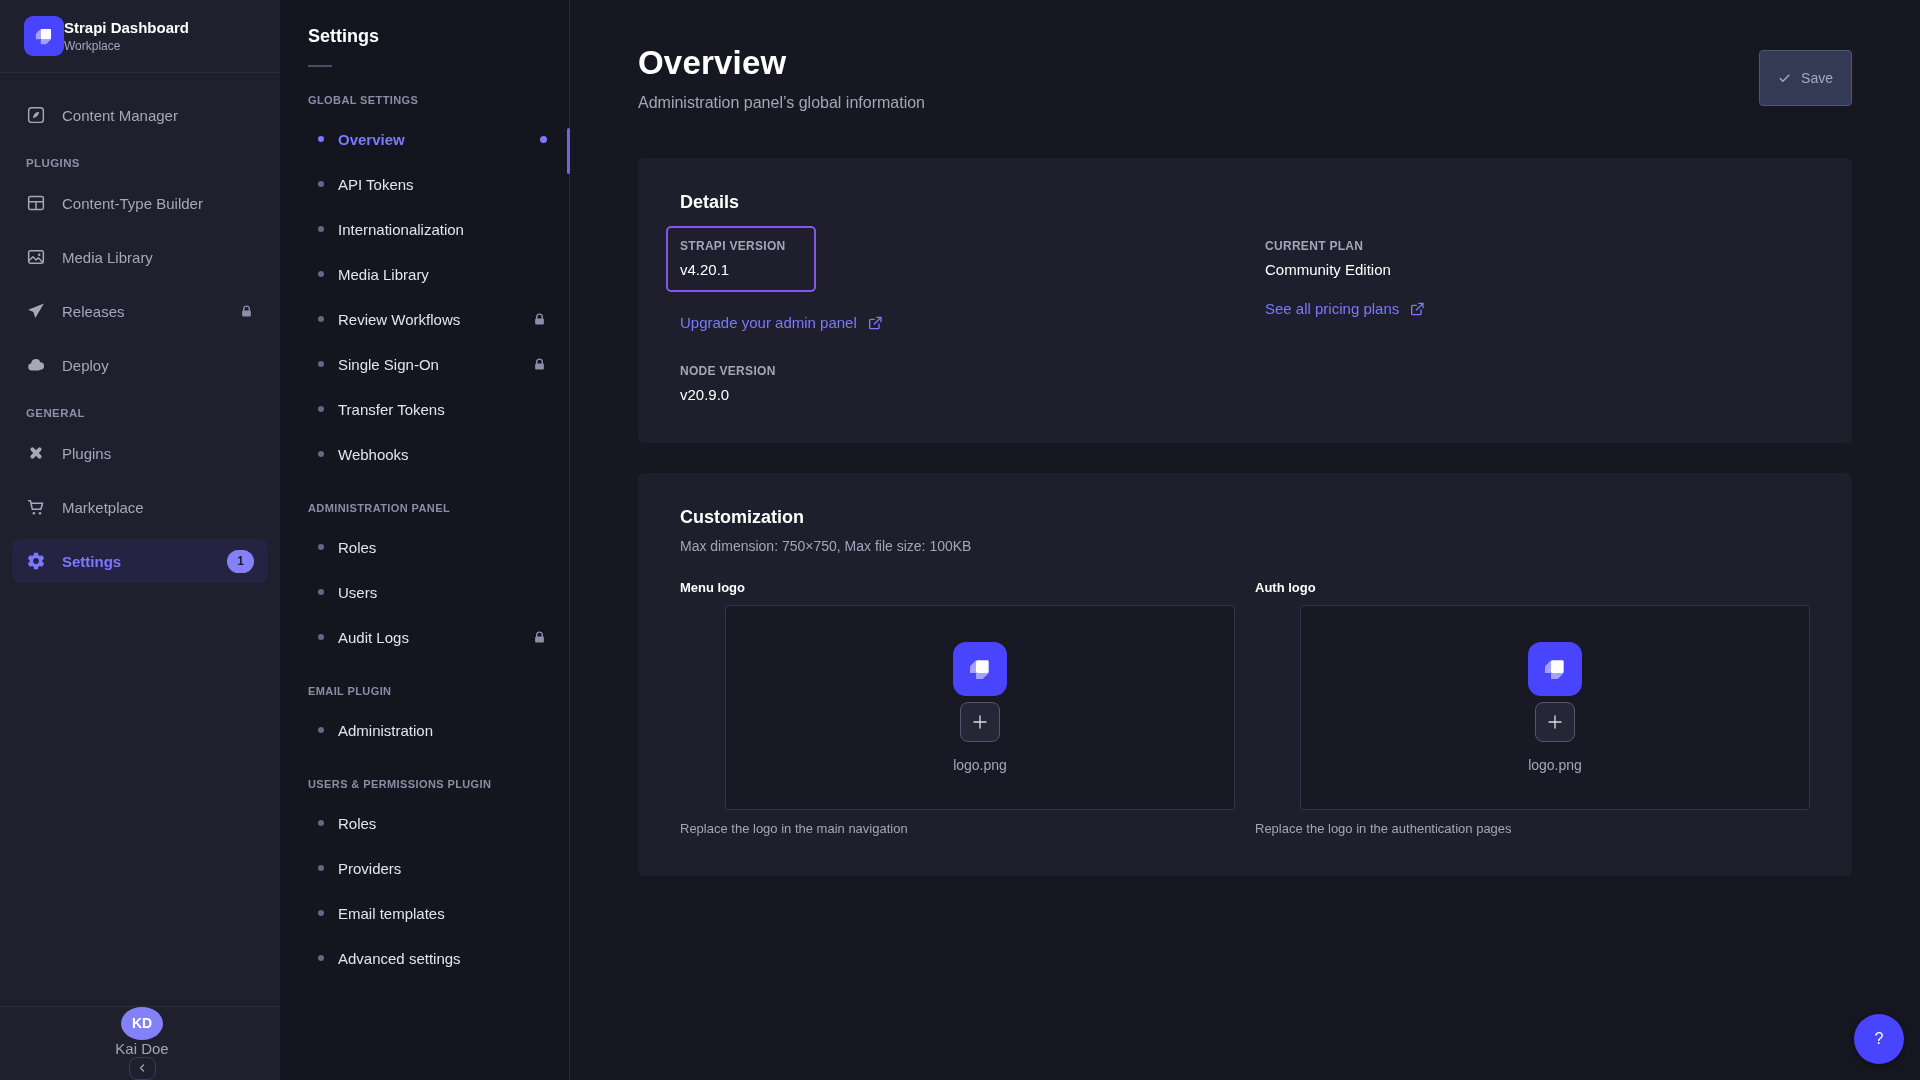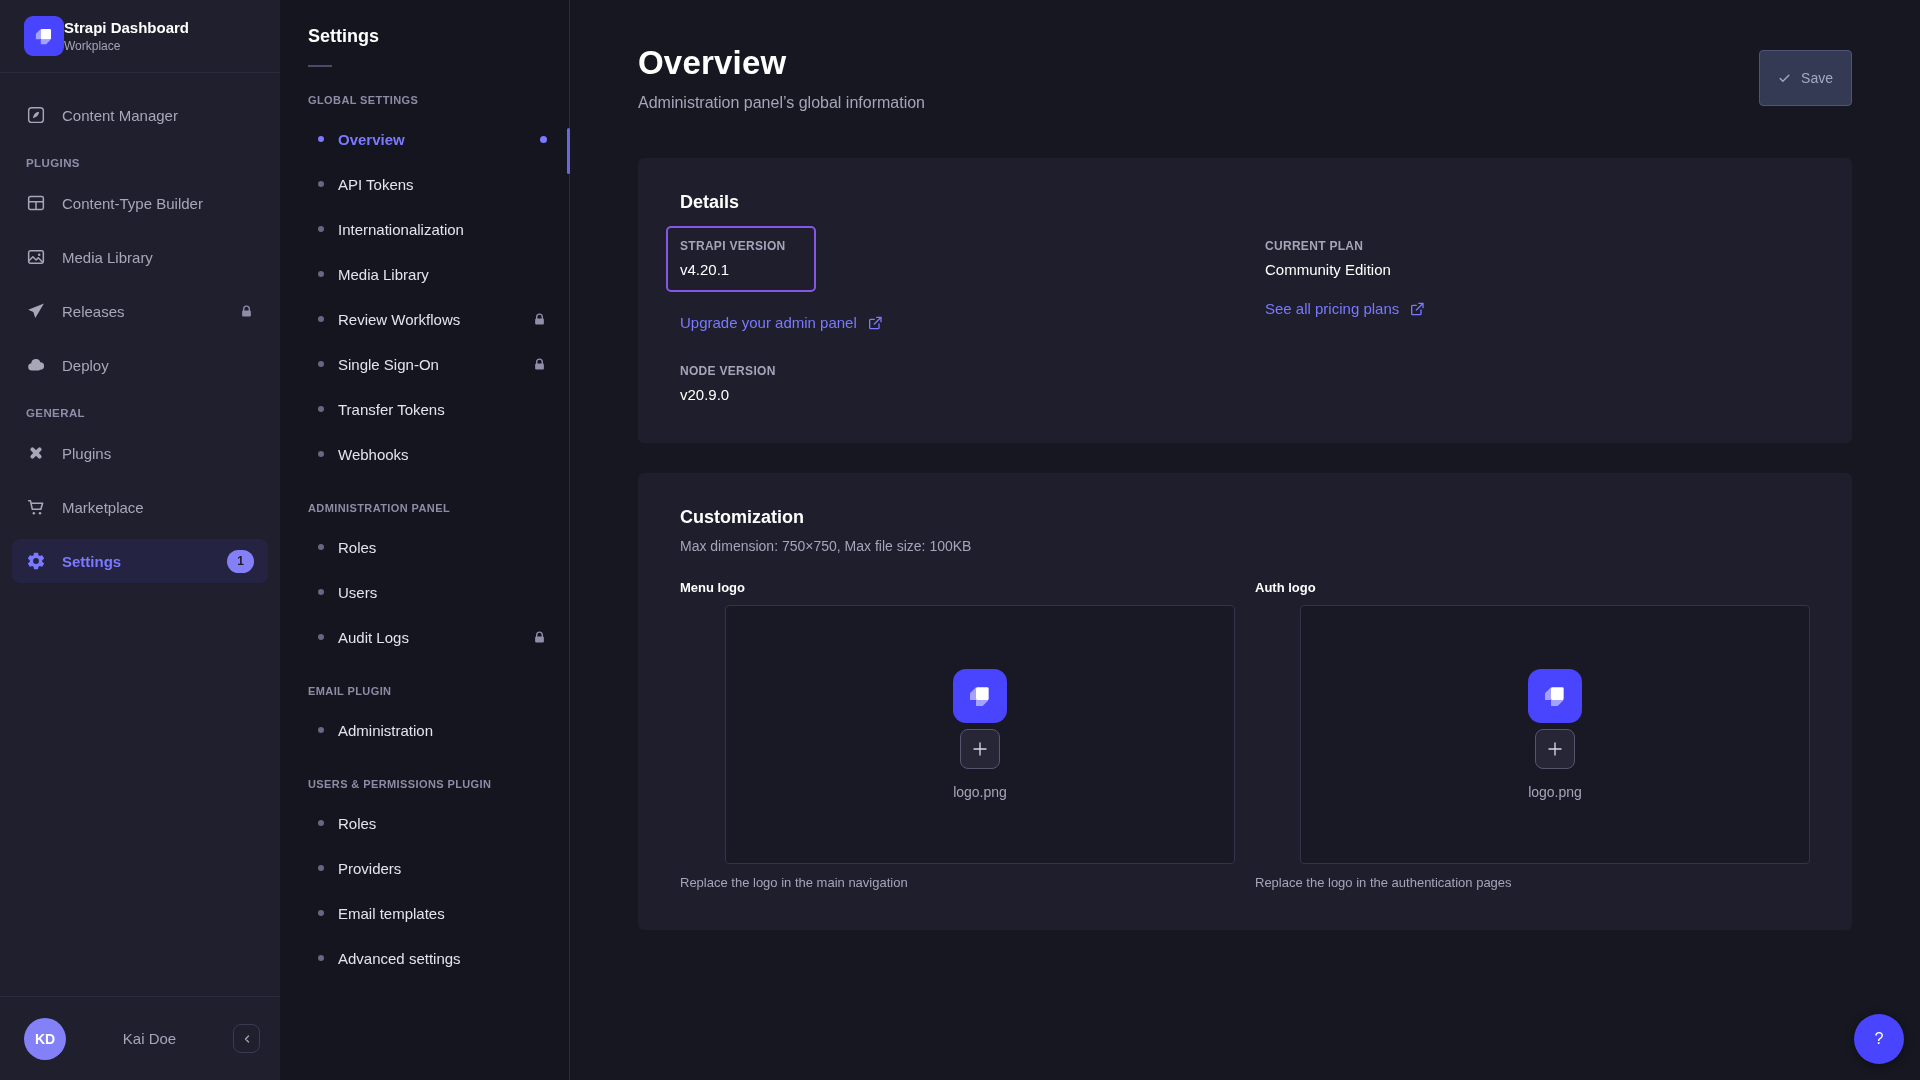--- a/index.html
+++ b/index.html
@@ -53,21 +53,21 @@
   .nav-item .ni-lock svg { width:15px; height:15px; }
   .nav-item.active { background:#242342; color:var(--link,#7b79ff); font-weight:700; }
   .nav-badge {
     margin-left:auto; min-width:27px; height:23px; padding:0 8px;
     background:var(--badge,#8481f8); color:#1b1b2c;
     border-radius:12px; font-size:12px; font-weight:700;
     display:flex; align-items:center; justify-content:center;
   }
   .sidebar-footer {
     margin-top:auto; border-top:1px solid #2b2b40;
-    height:84px; display:flex; align-items:center; padding:0 20px 0 24px;
+    height:74px; display:flex; align-items:center; padding:0 20px 0 24px;flex-direction:column;
   }
   .avatar {
     width:42px; height:42px; border-radius:50%;
     background:var(--badge,#8481f8); color:#fff;
     font-size:14px; font-weight:700;
     display:flex; align-items:center; justify-content:center;
   }
   .user-name { flex:1; text-align:center; color:#a5a5ba; font-size:15px; }
   .collapse-btn {
     width:27px; height:29px; border:1px solid #3a3a55; border-radius:8px;
@@ -137,21 +137,21 @@
   }
   .link-row svg { width:16px; height:16px; }
   .detail-block-gap { margin-top:32px; }
 
   .customization-card { margin-top:30px; }
   .constraints { margin-top:10px; font-size:14px; color:#a5a5ba; }
   .logo-row { display:flex; gap:20px; margin-top:26px; }
   .logo-field { flex:1; min-width:0; }
   .logo-label { font-size:13px; font-weight:700; color:#fff; }
   .logo-box {
-    margin-top:10px; height:259px;
+    margin-top:10px; height:205px;
     background:#191925; border:1px solid #33334d; border-radius:4px;
     display:flex; flex-direction:column; align-items:center; justify-content:center;
     cursor:pointer;
     margin-left:45px;
   }
   .strapi-mark {
     width:54px; height:54px; border-radius:13px;
     background:var(--accent,#4945ff);
     display:flex; align-items:center; justify-content:center;
   }

